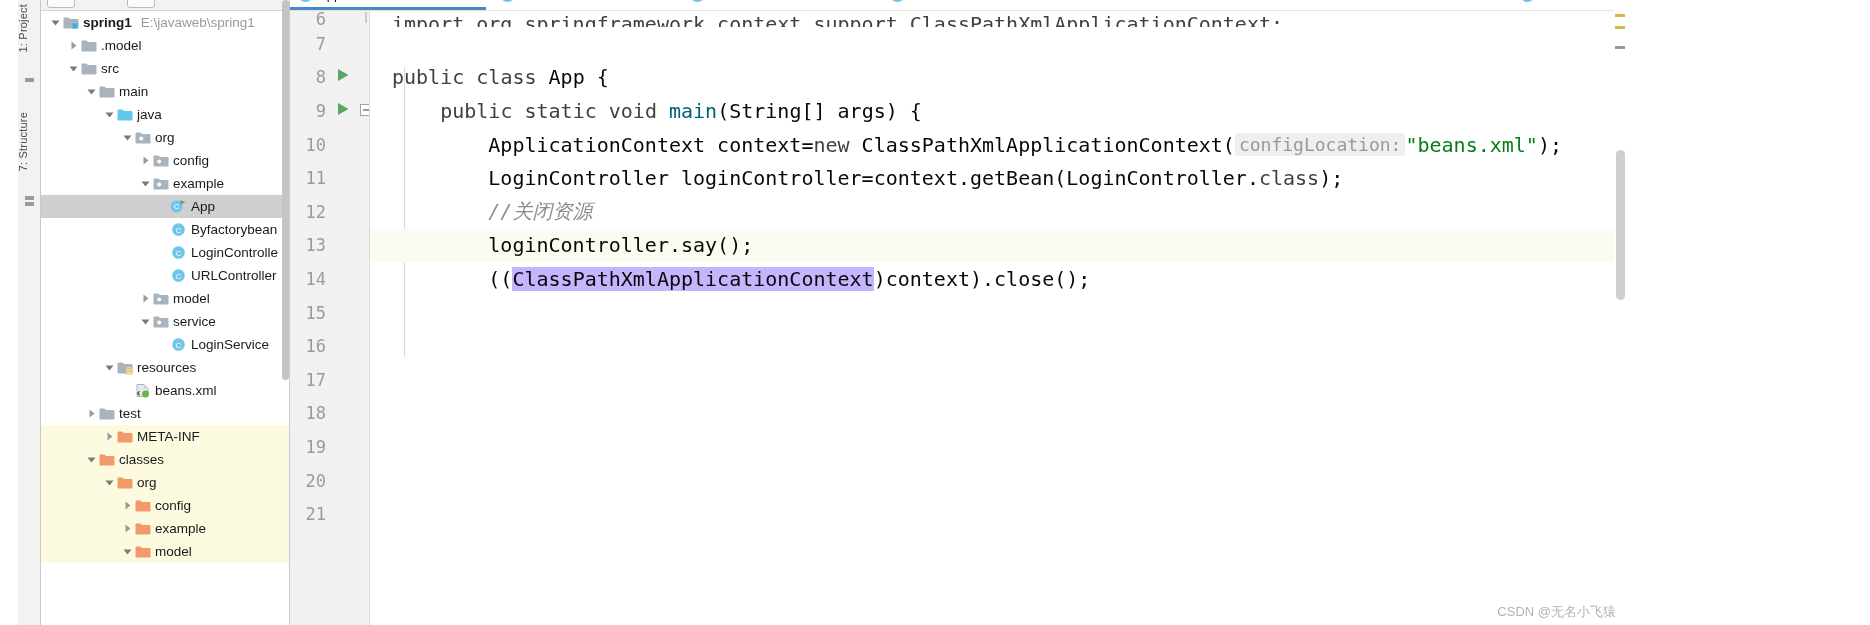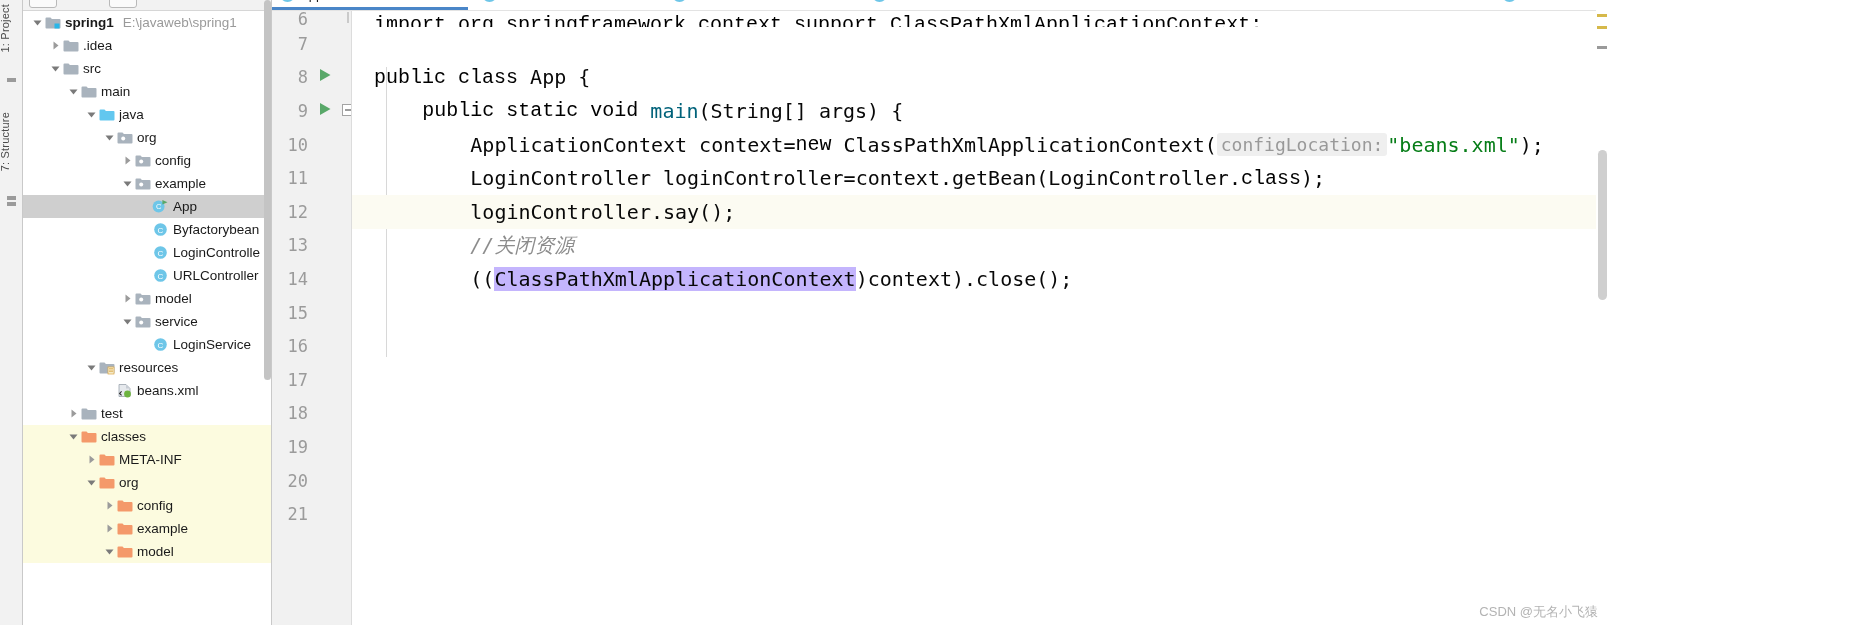--- a/index.html
+++ b/index.html
@@ -2,21 +2,21 @@
 <html><head>
 <meta charset="utf-8">
 <style>
   html,body{margin:0;padding:0;}
   body{
     width:1870px;height:625px;overflow:hidden;
     background:#ffffff;
     font-family:"Liberation Sans",sans-serif;
     -webkit-font-smoothing:antialiased;
   }
-  .app{position:relative;width:1608px;height:625px;display:flex;}
+  .app{position:relative;width:1608px;height:625px;display:flex;padding-left:18px;}
 
   
   .tool-stripe{
     width:22px;flex:0 0 22px;background:#f2f2f2;
     border-right:1px solid #c9c9c9;position:relative;
   }
   .stripe-tab{
     position:absolute;left:-1px;
     writing-mode:vertical-rl;
     transform:rotate(180deg);
@@ -113,21 +113,21 @@
     position:absolute;left:34px;width:1px;background:#d8d8d8;
   }
   .cline{
     height:33.6px;position:relative;white-space:pre;
     font-family:"DejaVu Sans Mono","Liberation Mono",monospace;
     font-size:20px;color:#080808;
     display:flex;align-items:center;
     padding-left:22px;letter-spacing:0px;
   }
   .cline.caret{background:#fcfbf2;}
-  .kw{color:#000000;font-family:Liberation Mono, monospace;}
+  .kw{color:#404040;}
   .fn{color:#00627a;}
   .str{color:#067d17;}
   .cmt{color:#8c8c8c;font-style:italic;}
   .hint{
     color:#999999;background:#efefef;border-radius:3px;
     padding:1px 4px;font-size:18px;
   }
   .hl-ident{background:#c4b5fd;}
 
   
@@ -187,21 +187,21 @@
           <span class="twist">
             <svg width="11" height="11" viewBox="0 0 11 11">
               <path d="M3.5 1.5 L3.5 9.5 L8.5 5.5 Z" fill="#9b9b9b"></path>
             </svg>
           </span>
           <span class="ticon">
             <svg width="16" height="14" viewBox="0 0 16 14">
               <path d="M0.5 2.5 a1 1 0 0 1 1-1 h4 l1.4 1.6 h7.6 a1 1 0 0 1 1 1 v7.4 a1 1 0 0 1 -1 1 h-13 a1 1 0 0 1 -1 -1 z" fill="#a9b3bd"></path>
             </svg>
           </span>
-          <span class="tlabel">.idea</span>
+          <span class="tlabel">.model</span>
         </div>
         <div class="trow" style="padding-left: 26px;">
           <span class="twist">
             <svg width="11" height="11" viewBox="0 0 11 11">
               <path d="M1.5 3.5 L9.5 3.5 L5.5 8.5 Z" fill="#7a7a7a"></path>
             </svg>
           </span>
           <span class="ticon">
             <svg width="16" height="14" viewBox="0 0 16 14">
               <path d="M0.5 2.5 a1 1 0 0 1 1-1 h4 l1.4 1.6 h7.6 a1 1 0 0 1 1 1 v7.4 a1 1 0 0 1 -1 1 h-13 a1 1 0 0 1 -1 -1 z" fill="#a9b3bd"></path>
@@ -389,45 +389,45 @@
               <path d="M3.5 1.5 L3.5 9.5 L8.5 5.5 Z" fill="#9b9b9b"></path>
             </svg>
           </span>
           <span class="ticon">
             <svg width="16" height="14" viewBox="0 0 16 14">
               <path d="M0.5 2.5 a1 1 0 0 1 1-1 h4 l1.4 1.6 h7.6 a1 1 0 0 1 1 1 v7.4 a1 1 0 0 1 -1 1 h-13 a1 1 0 0 1 -1 -1 z" fill="#a9b3bd"></path>
             </svg>
           </span>
           <span class="tlabel">test</span>
         </div>
+        <div class="trow target-bg" style="padding-left: 62px;">
+          <span class="twist">
+            <svg width="11" height="11" viewBox="0 0 11 11">
+              <path d="M3.5 1.5 L3.5 9.5 L8.5 5.5 Z" fill="#9b9b9b"></path>
+            </svg>
+          </span>
+          <span class="ticon">
+            <svg width="16" height="14" viewBox="0 0 16 14">
+              <path d="M0.5 2.5 a1 1 0 0 1 1-1 h4 l1.4 1.6 h7.6 a1 1 0 0 1 1 1 v7.4 a1 1 0 0 1 -1 1 h-13 a1 1 0 0 1 -1 -1 z" fill="#f4996a"></path>
+            </svg>
+          </span>
+          <span class="tlabel">META-INF</span>
+        </div>
         <div class="trow target-bg" style="padding-left: 44px;">
           <span class="twist">
             <svg width="11" height="11" viewBox="0 0 11 11">
               <path d="M1.5 3.5 L9.5 3.5 L5.5 8.5 Z" fill="#7a7a7a"></path>
             </svg>
           </span>
           <span class="ticon">
             <svg width="16" height="14" viewBox="0 0 16 14">
               <path d="M0.5 2.5 a1 1 0 0 1 1-1 h4 l1.4 1.6 h7.6 a1 1 0 0 1 1 1 v7.4 a1 1 0 0 1 -1 1 h-13 a1 1 0 0 1 -1 -1 z" fill="#f4996a"></path>
             </svg>
           </span>
           <span class="tlabel">classes</span>
-        </div>
-        <div class="trow target-bg" style="padding-left: 62px;">
-          <span class="twist">
-            <svg width="11" height="11" viewBox="0 0 11 11">
-              <path d="M3.5 1.5 L3.5 9.5 L8.5 5.5 Z" fill="#9b9b9b"></path>
-            </svg>
-          </span>
-          <span class="ticon">
-            <svg width="16" height="14" viewBox="0 0 16 14">
-              <path d="M0.5 2.5 a1 1 0 0 1 1-1 h4 l1.4 1.6 h7.6 a1 1 0 0 1 1 1 v7.4 a1 1 0 0 1 -1 1 h-13 a1 1 0 0 1 -1 -1 z" fill="#f4996a"></path>
-            </svg>
-          </span>
-          <span class="tlabel">META-INF</span>
         </div>
         <div class="trow target-bg" style="padding-left: 62px;">
           <span class="twist">
             <svg width="11" height="11" viewBox="0 0 11 11">
               <path d="M1.5 3.5 L9.5 3.5 L5.5 8.5 Z" fill="#7a7a7a"></path>
             </svg>
           </span>
           <span class="ticon">
             <svg width="16" height="14" viewBox="0 0 16 14">
               <path d="M0.5 2.5 a1 1 0 0 1 1-1 h4 l1.4 1.6 h7.6 a1 1 0 0 1 1 1 v7.4 a1 1 0 0 1 -1 1 h-13 a1 1 0 0 1 -1 -1 z" fill="#f4996a"></path>
@@ -578,23 +578,23 @@
 
         <div class="cline"><span class="kw">public</span><span> </span><span class="kw">class</span><span> App {</span></div>
 
         <div class="cline"><span>    </span><span class="kw">public</span><span> </span><span class="kw">static</span><span> </span><span class="kw">void</span><span> </span><span class="fn">main</span><span>(String[] args) {</span></div>
 
 
         <div class="cline"><span>        </span><span>ApplicationContext context=</span><span class="kw">new</span><span> ClassPathXmlApplicationContext(</span><span class="hint">configLocation:</span><span class="str">"beans.xml"</span><span>);</span></div>
 
         <div class="cline"><span>        </span><span>LoginController loginController=context.getBean(LoginController.</span><span class="kw">class</span><span>);</span></div>
 
+        <div class="cline"><span>        </span><span class="cmt">//关闭资源</span></div>
+
         <div class="cline caret"><span>        </span><span>loginController.say();</span></div>
-
-        <div class="cline"><span>        </span><span class="cmt">//关闭资源</span></div>
 
         <div class="cline"><span>        </span><span>((</span><span class="hl-ident">ClassPathXmlApplicationContext</span><span>)context).close();</span></div>
 
         <div class="cline"></div>
         <div class="cline"></div>
         <div class="cline"></div>
         <div class="cline"></div>
         <div class="cline"></div>
         <div class="cline"></div>
       </div>

